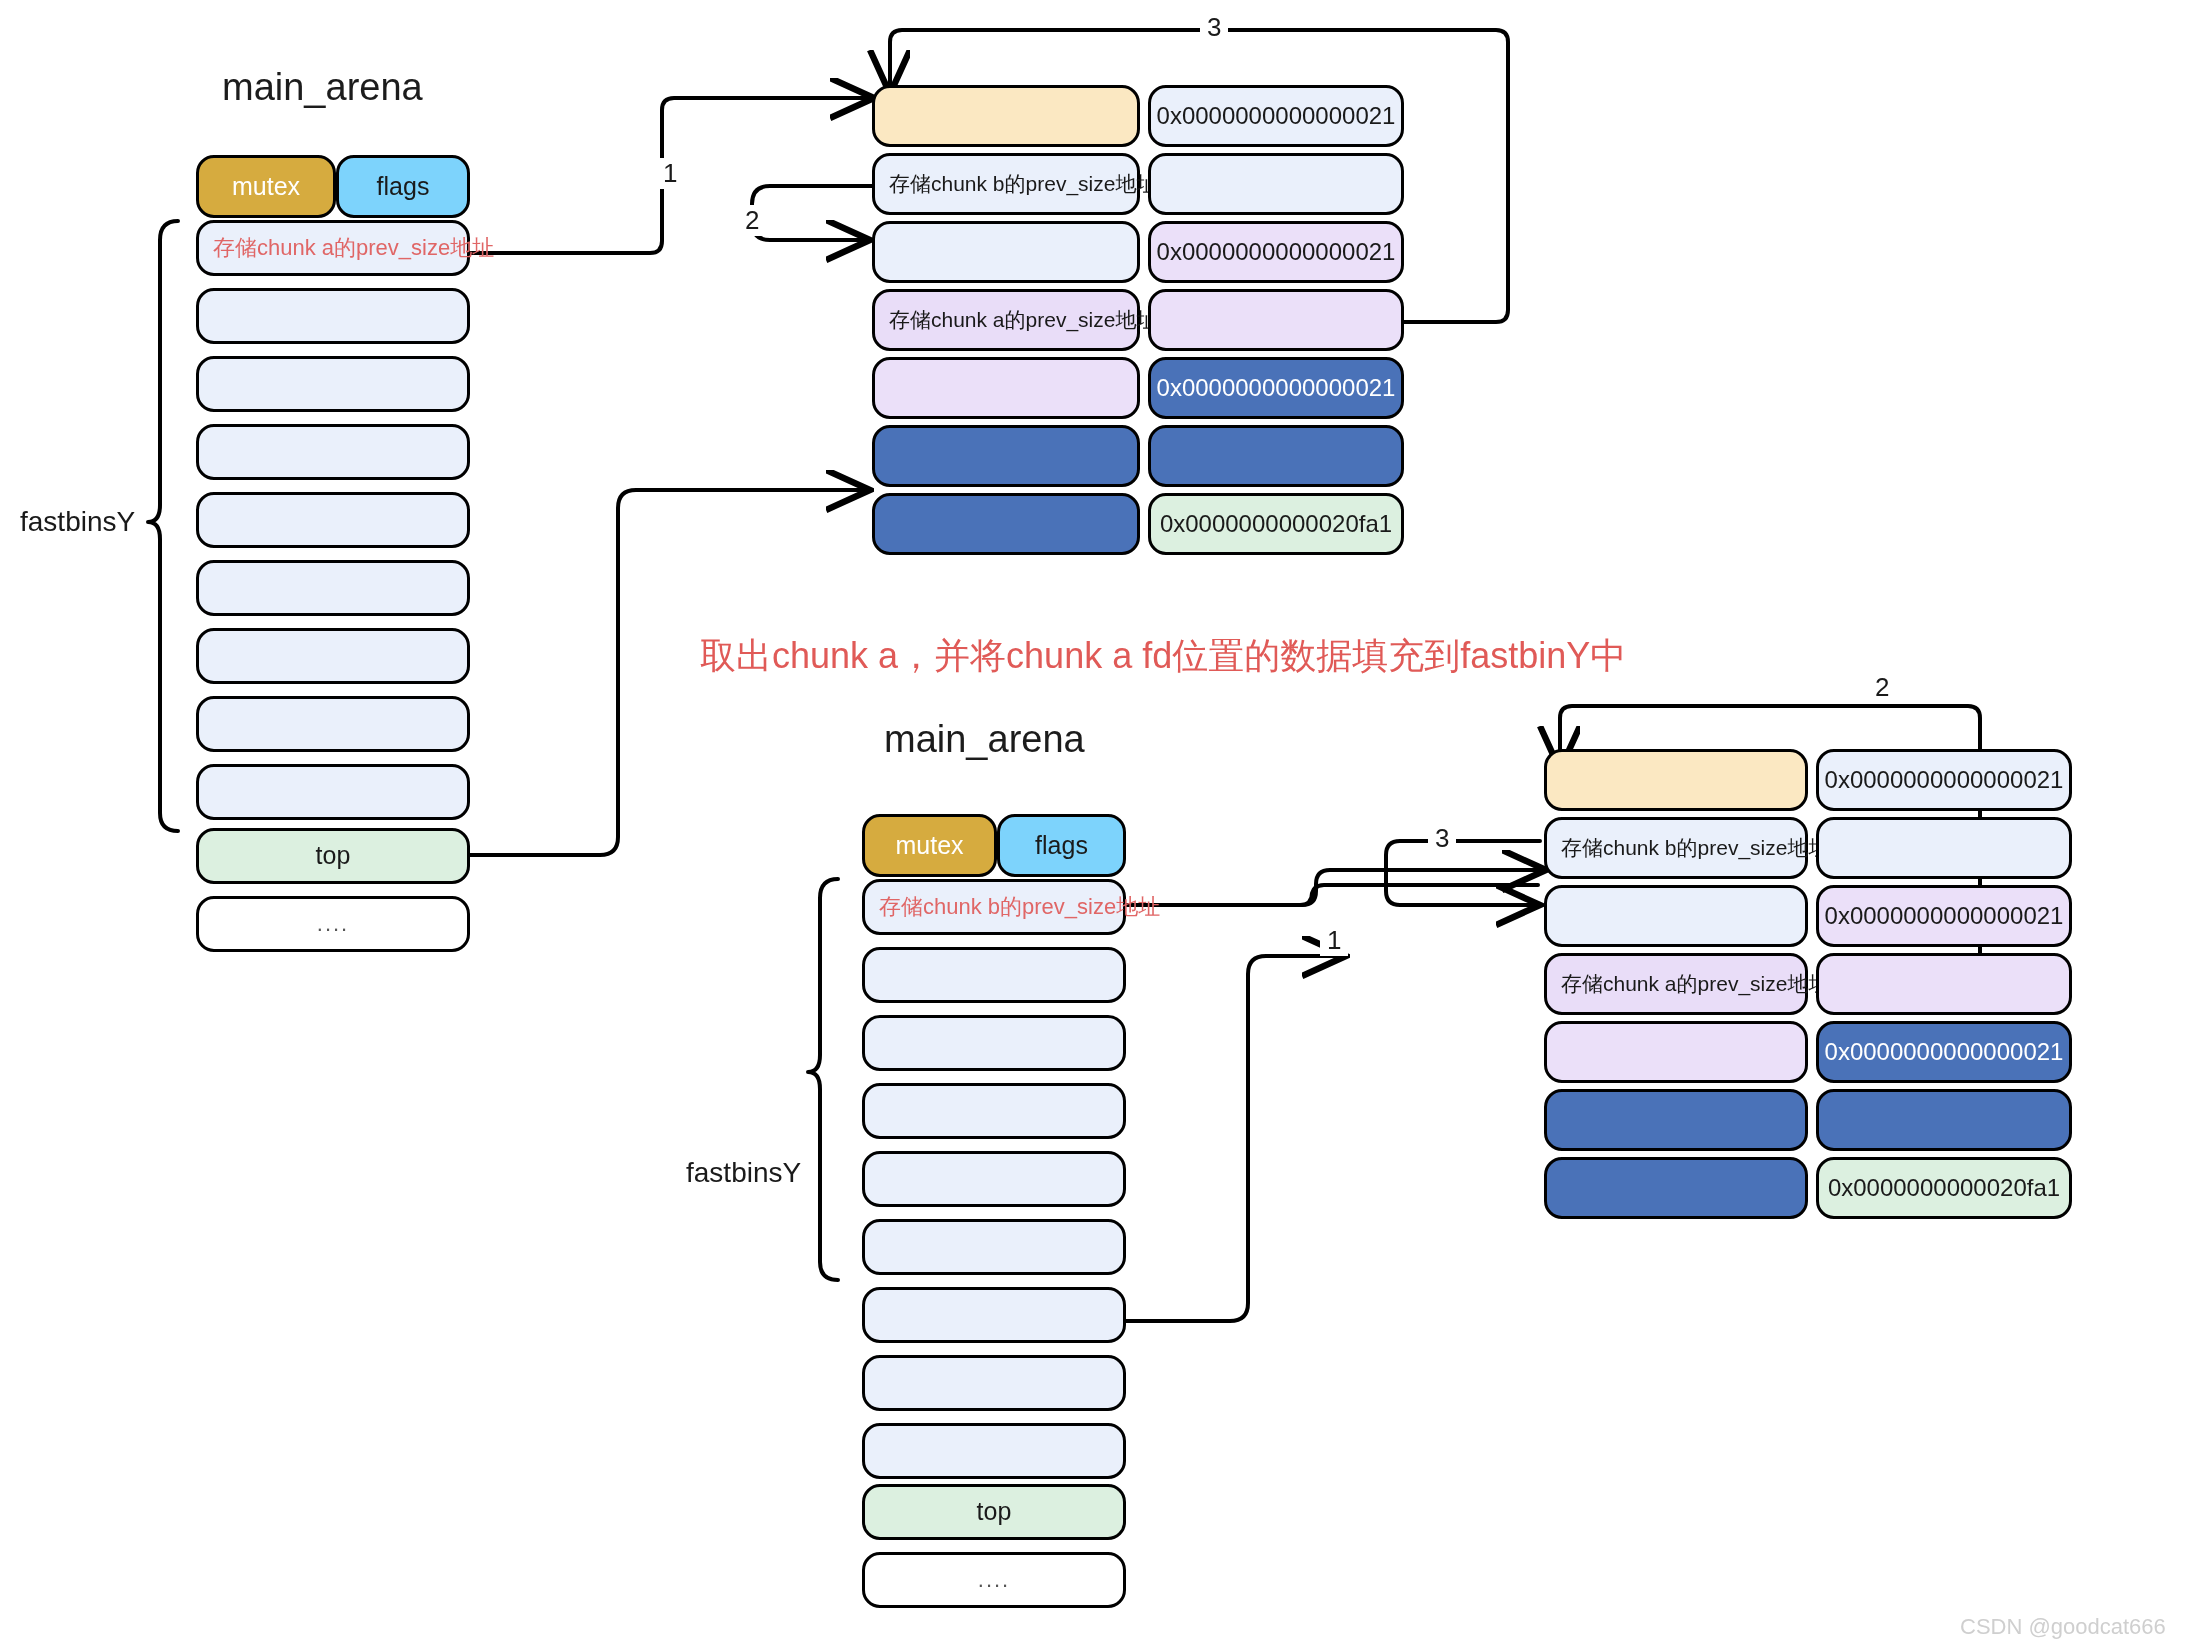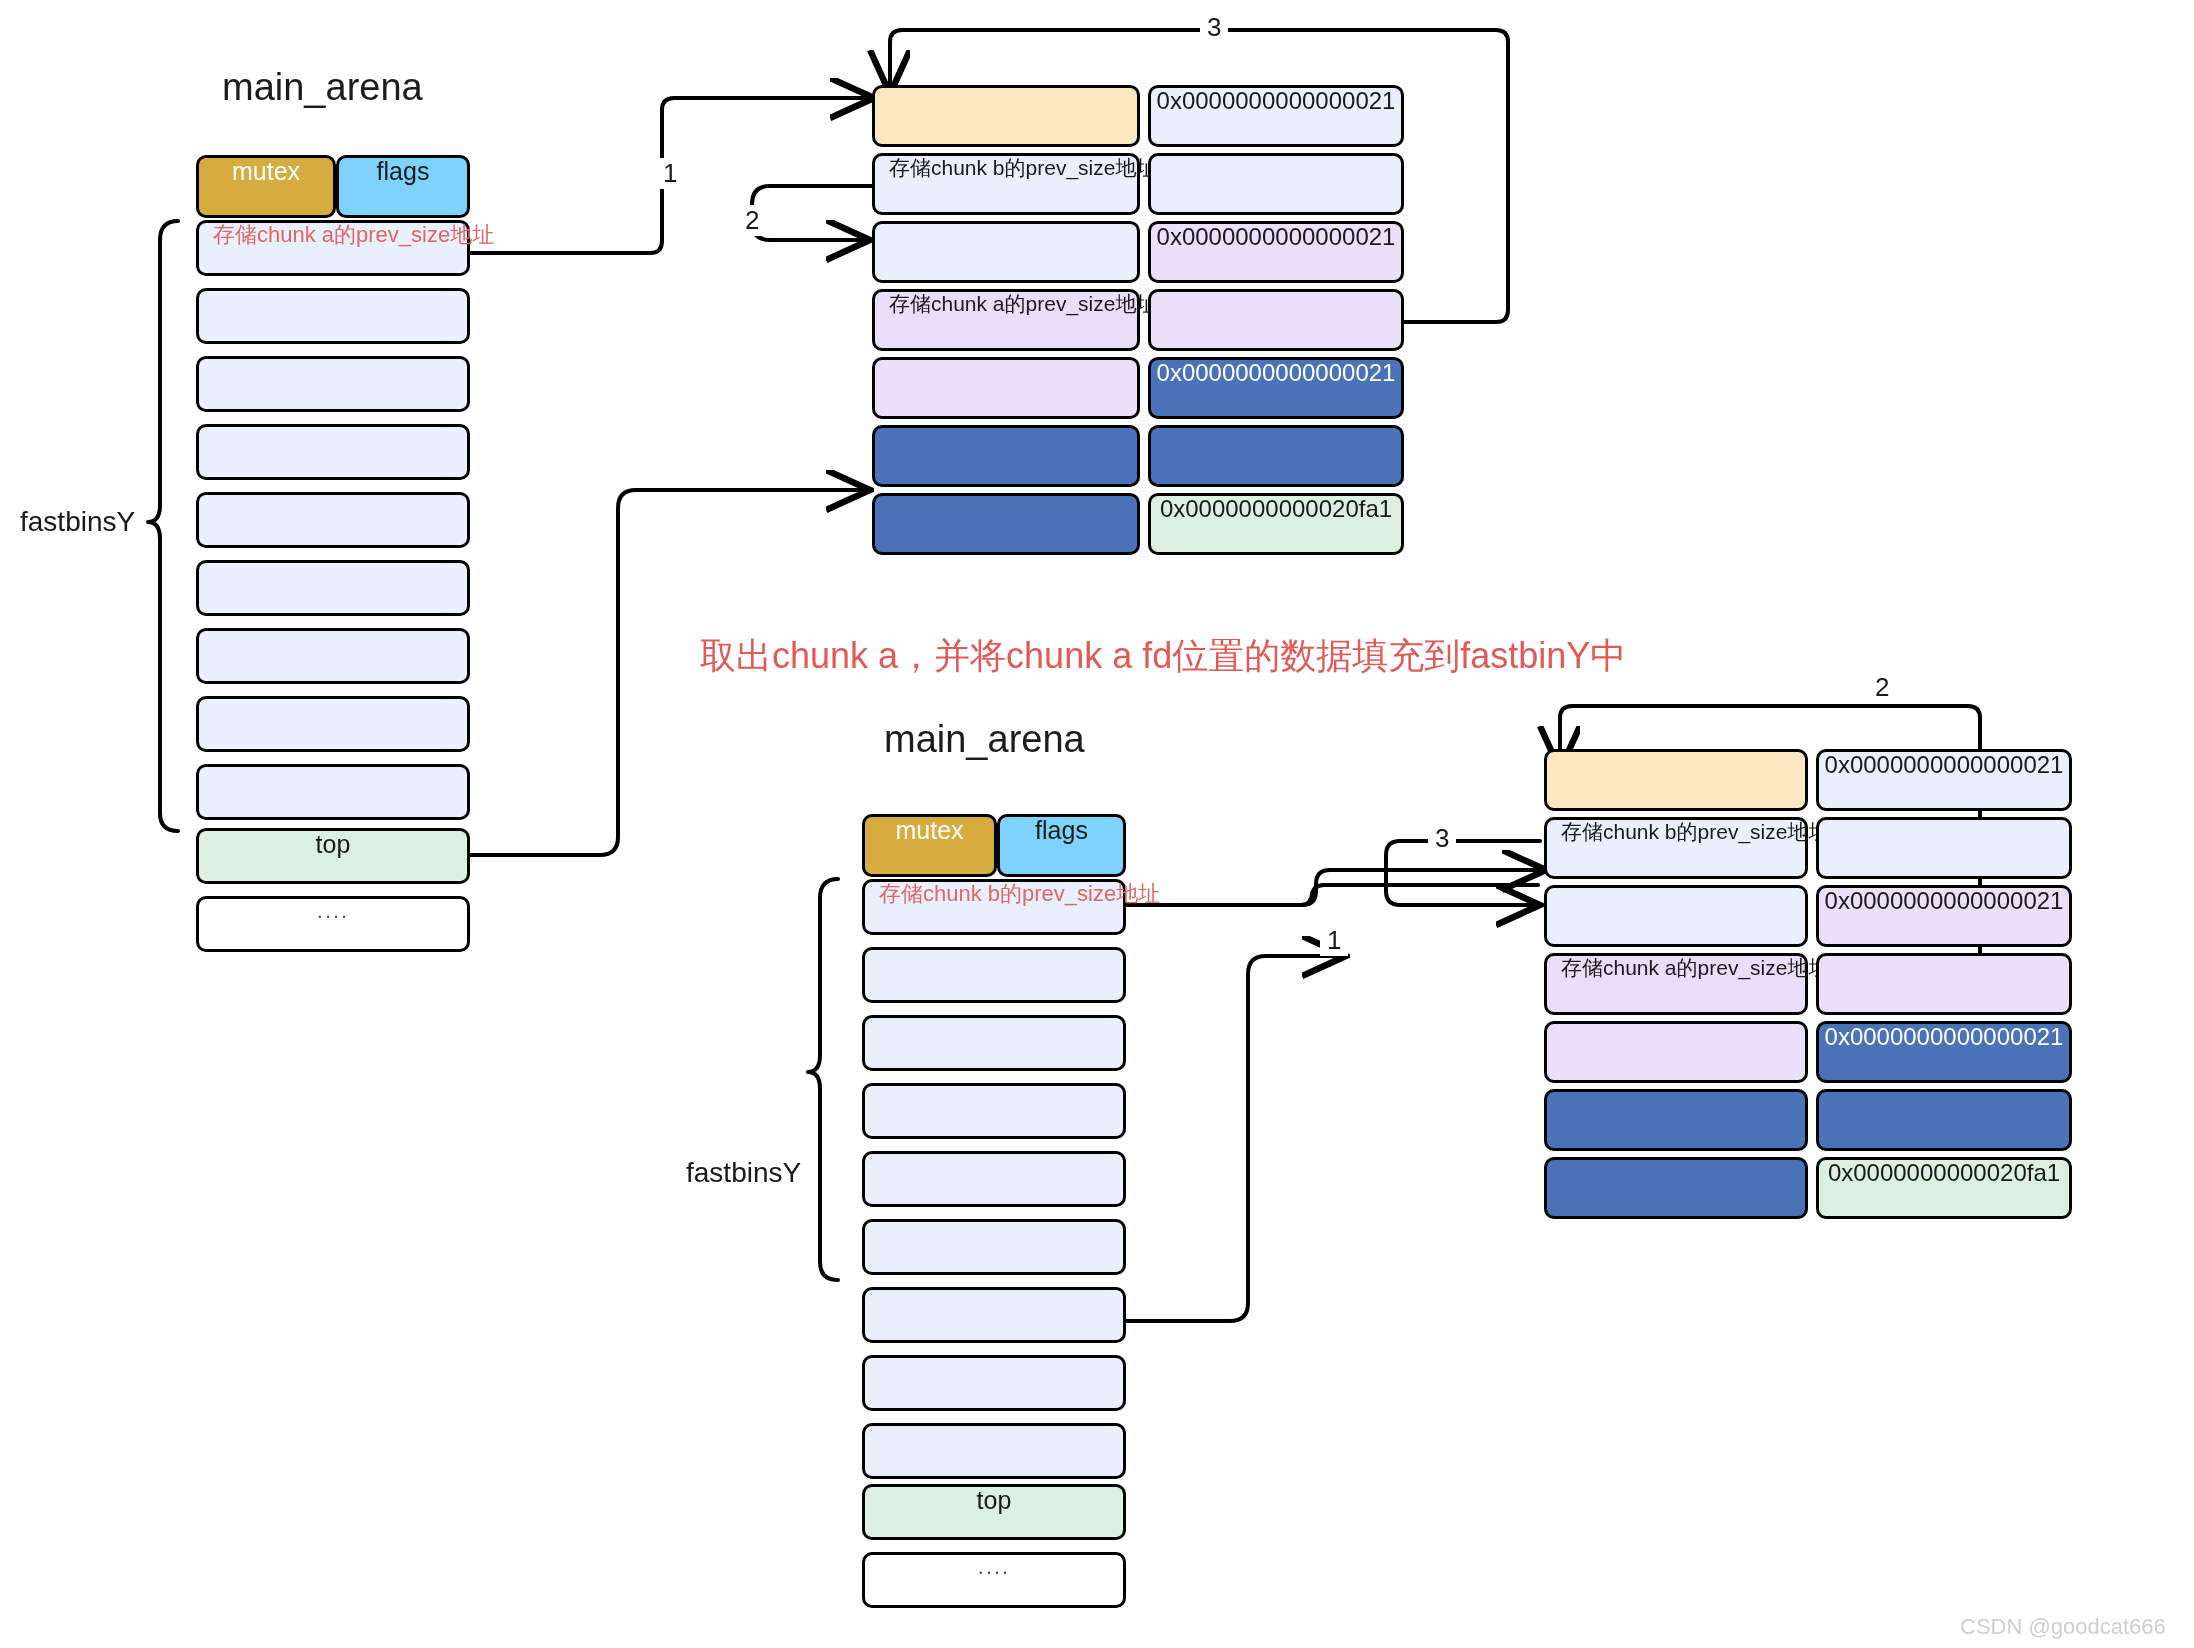--- a/index.html
+++ b/index.html
@@ -24,23 +24,23 @@
     left: 0; top: 0;
     width: 2194px;
     height: 1648px;
     pointer-events: none;
   }
   
   .cell {
     position: absolute;
     box-sizing: border-box;
     border: 3px solid #000000;
-    border-radius: 10px;
+    border-radius: 18px;
     display: flex;
-    align-items: flex-start;
+    align-items: center;
     justify-content: center;
     font-size: 25px;
     line-height: 1.1;
     white-space: nowrap;
     background: #eaf0fb;
   }
   .cell.lbl-left {
     justify-content: flex-start;
     padding-left: 14px;
   }

